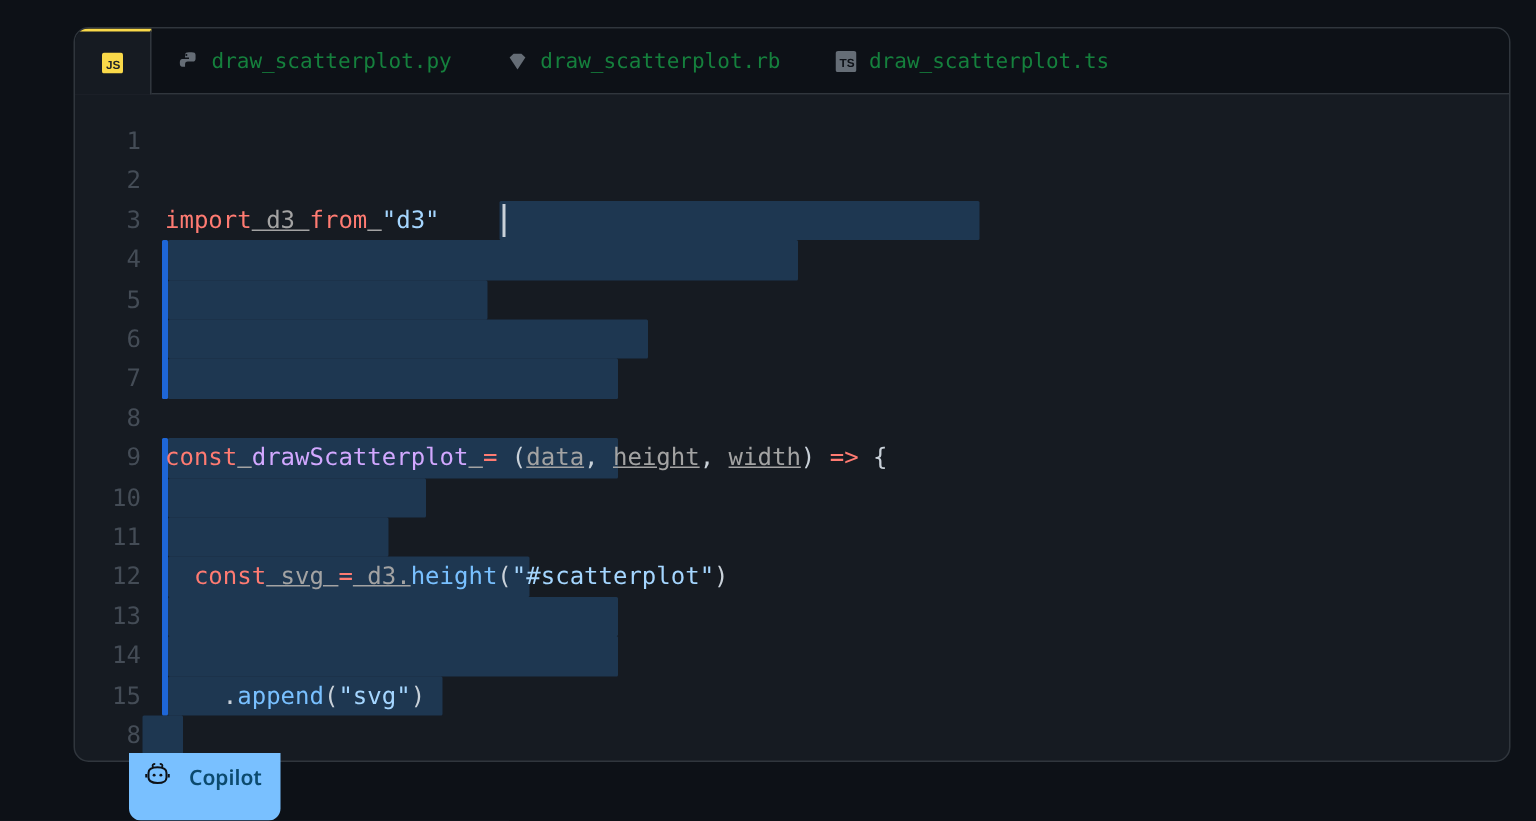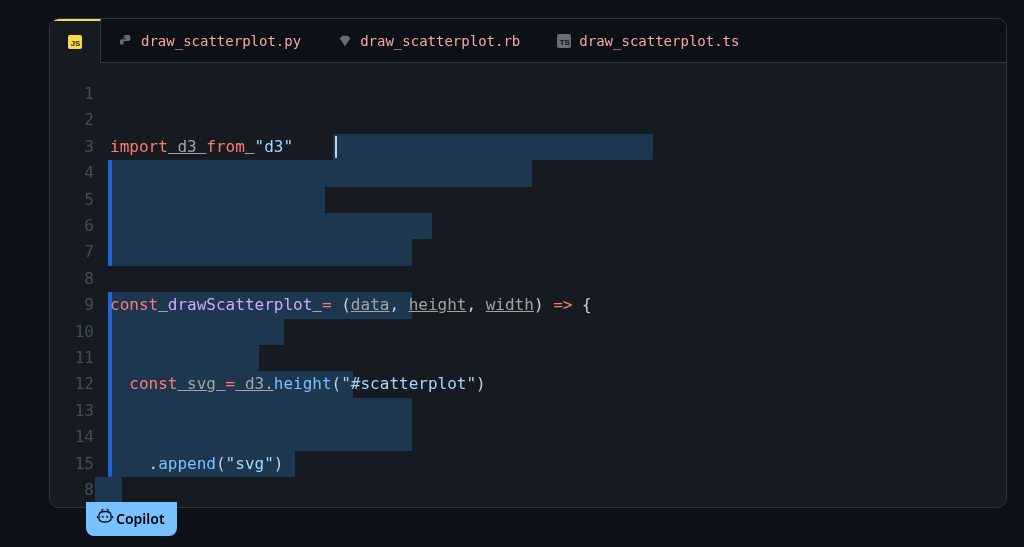--- a/index.html
+++ b/index.html
@@ -28,21 +28,21 @@
     height: 44px;
     background: #0d1117;
     border-bottom: 1px solid #30363d;
   }
   .tab {
     display: flex;
     align-items: center;
     gap: 8px;
     padding: 0 18px;
     font-size: 14px;
-    color: #fca5a5;
+    color: #15803d;
     cursor: pointer;
     border-right: 1px solid transparent;
   }
   .tab.active {
     background: #161b22;
     color: #c6cdd5;
     border-top: 2px solid #f9d949;
     border-right: 1px solid #30363d;
     margin-bottom: -1px;
     padding-top: 0;
@@ -101,29 +101,29 @@
     background: #c9d1d9;
     top: calc(18px + 26.4px*2 + 2px);
     left: 285px;
   }
 
   .copilot {
     position: absolute;
     left: 86px;
     top: 502px;
     background: #79c0ff;
-    color: #000000;
+    color: #0c4a6e;
     font-family: -apple-system, system-ui, sans-serif;
     font-size: 14px;
     font-weight: 600;
-    padding: 6px 12px 8px 10px;
+    padding: 6px 12px 18px 10px;
     border-radius: 0 0 8px 8px;
     display: flex;
     align-items: center;
-    gap: 2px;
+    gap: 12px;
     cursor: pointer;
   }
 </style>
 </head>
 <body>
 
 <div class="editor-frame">
 
   <div class="tabbar">
     <div class="tab active">

